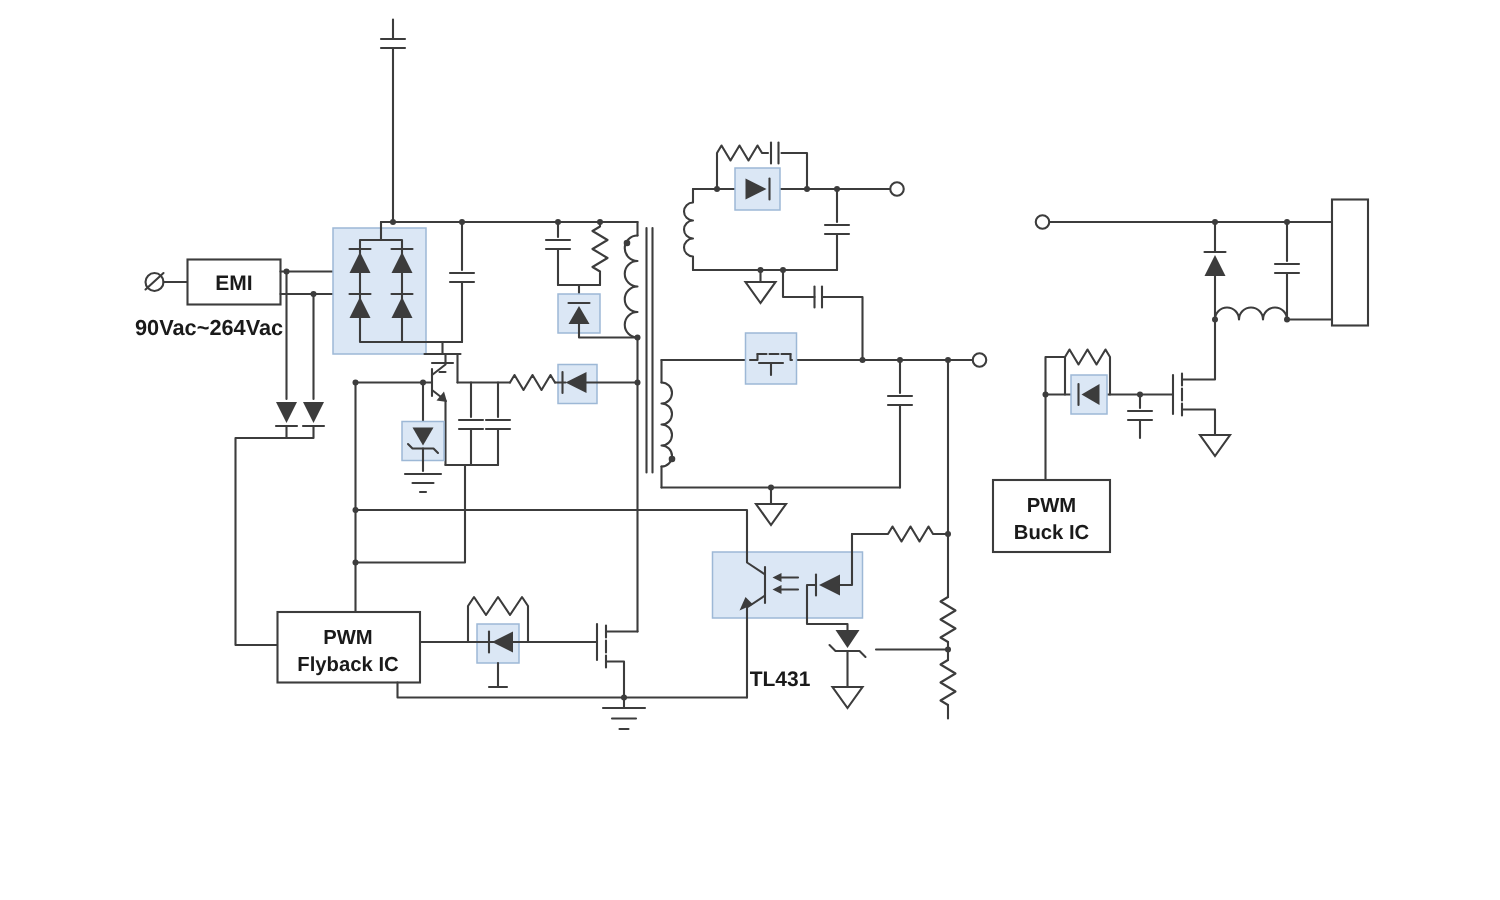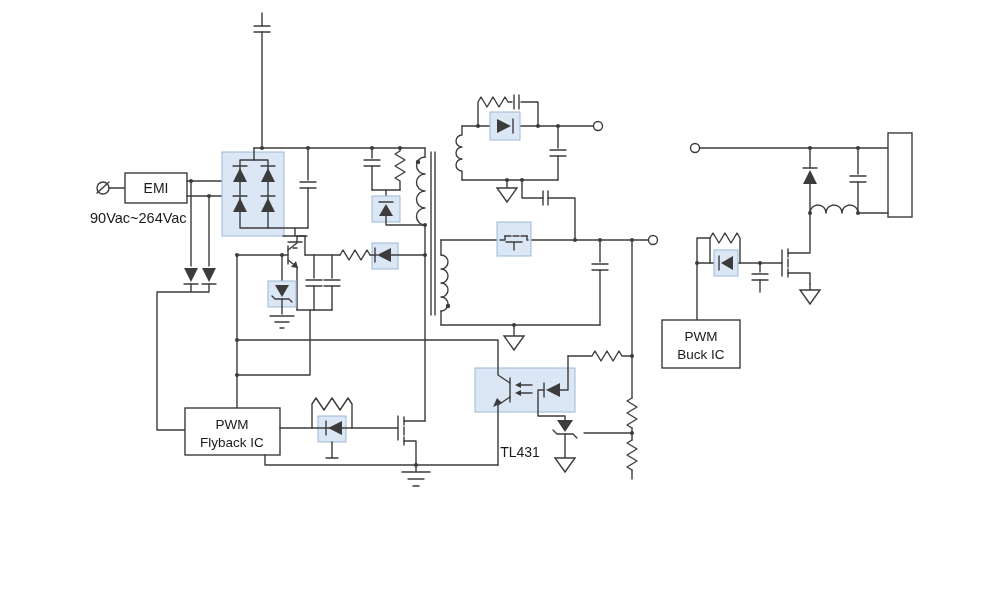--- a/index.html
+++ b/index.html
@@ -2,21 +2,21 @@
 <html style="--wire: #3c3c3c; --text: #1a1a1a; --highlight-fill: #dbe7f5; --highlight-stroke: #9db8d6;"><head>
 <meta charset="utf-8">
 <style>
   :root{
     --wire:#3c3c3c;
     --text:#1a1a1a;
     --highlight-fill:#dbe7f5;
     --highlight-stroke:#9db8d6;
   }
   html,body{margin:0;padding:0;background:#fff;}
-  .stage{width:1000px;height:600px;background:#fff;position:relative;overflow:hidden;}
+  .stage{width:1000px;height:600px;background:#fff;position:relative;overflow:hidden;font-weight:bold;}
   svg{display:block;}
   .w{stroke:var(--wire);stroke-width:1.4;fill:none;stroke-linejoin:round;stroke-linecap:round;}
   .fillc{fill:var(--wire);stroke:none;}
   .hl{fill:var(--highlight-fill);stroke:var(--highlight-stroke);stroke-width:1;}
   .box{fill:#ffffff;stroke:var(--wire);stroke-width:1.4;}
   .open{fill:#ffffff;stroke:var(--wire);stroke-width:1.4;}
   text{font-family:"Liberation Sans",sans-serif;fill:var(--text);}
   .lbl{font-size:14px;}
   .lbl-big{font-size:14.5px;}
   .lbl-box{font-size:13.5px;}

